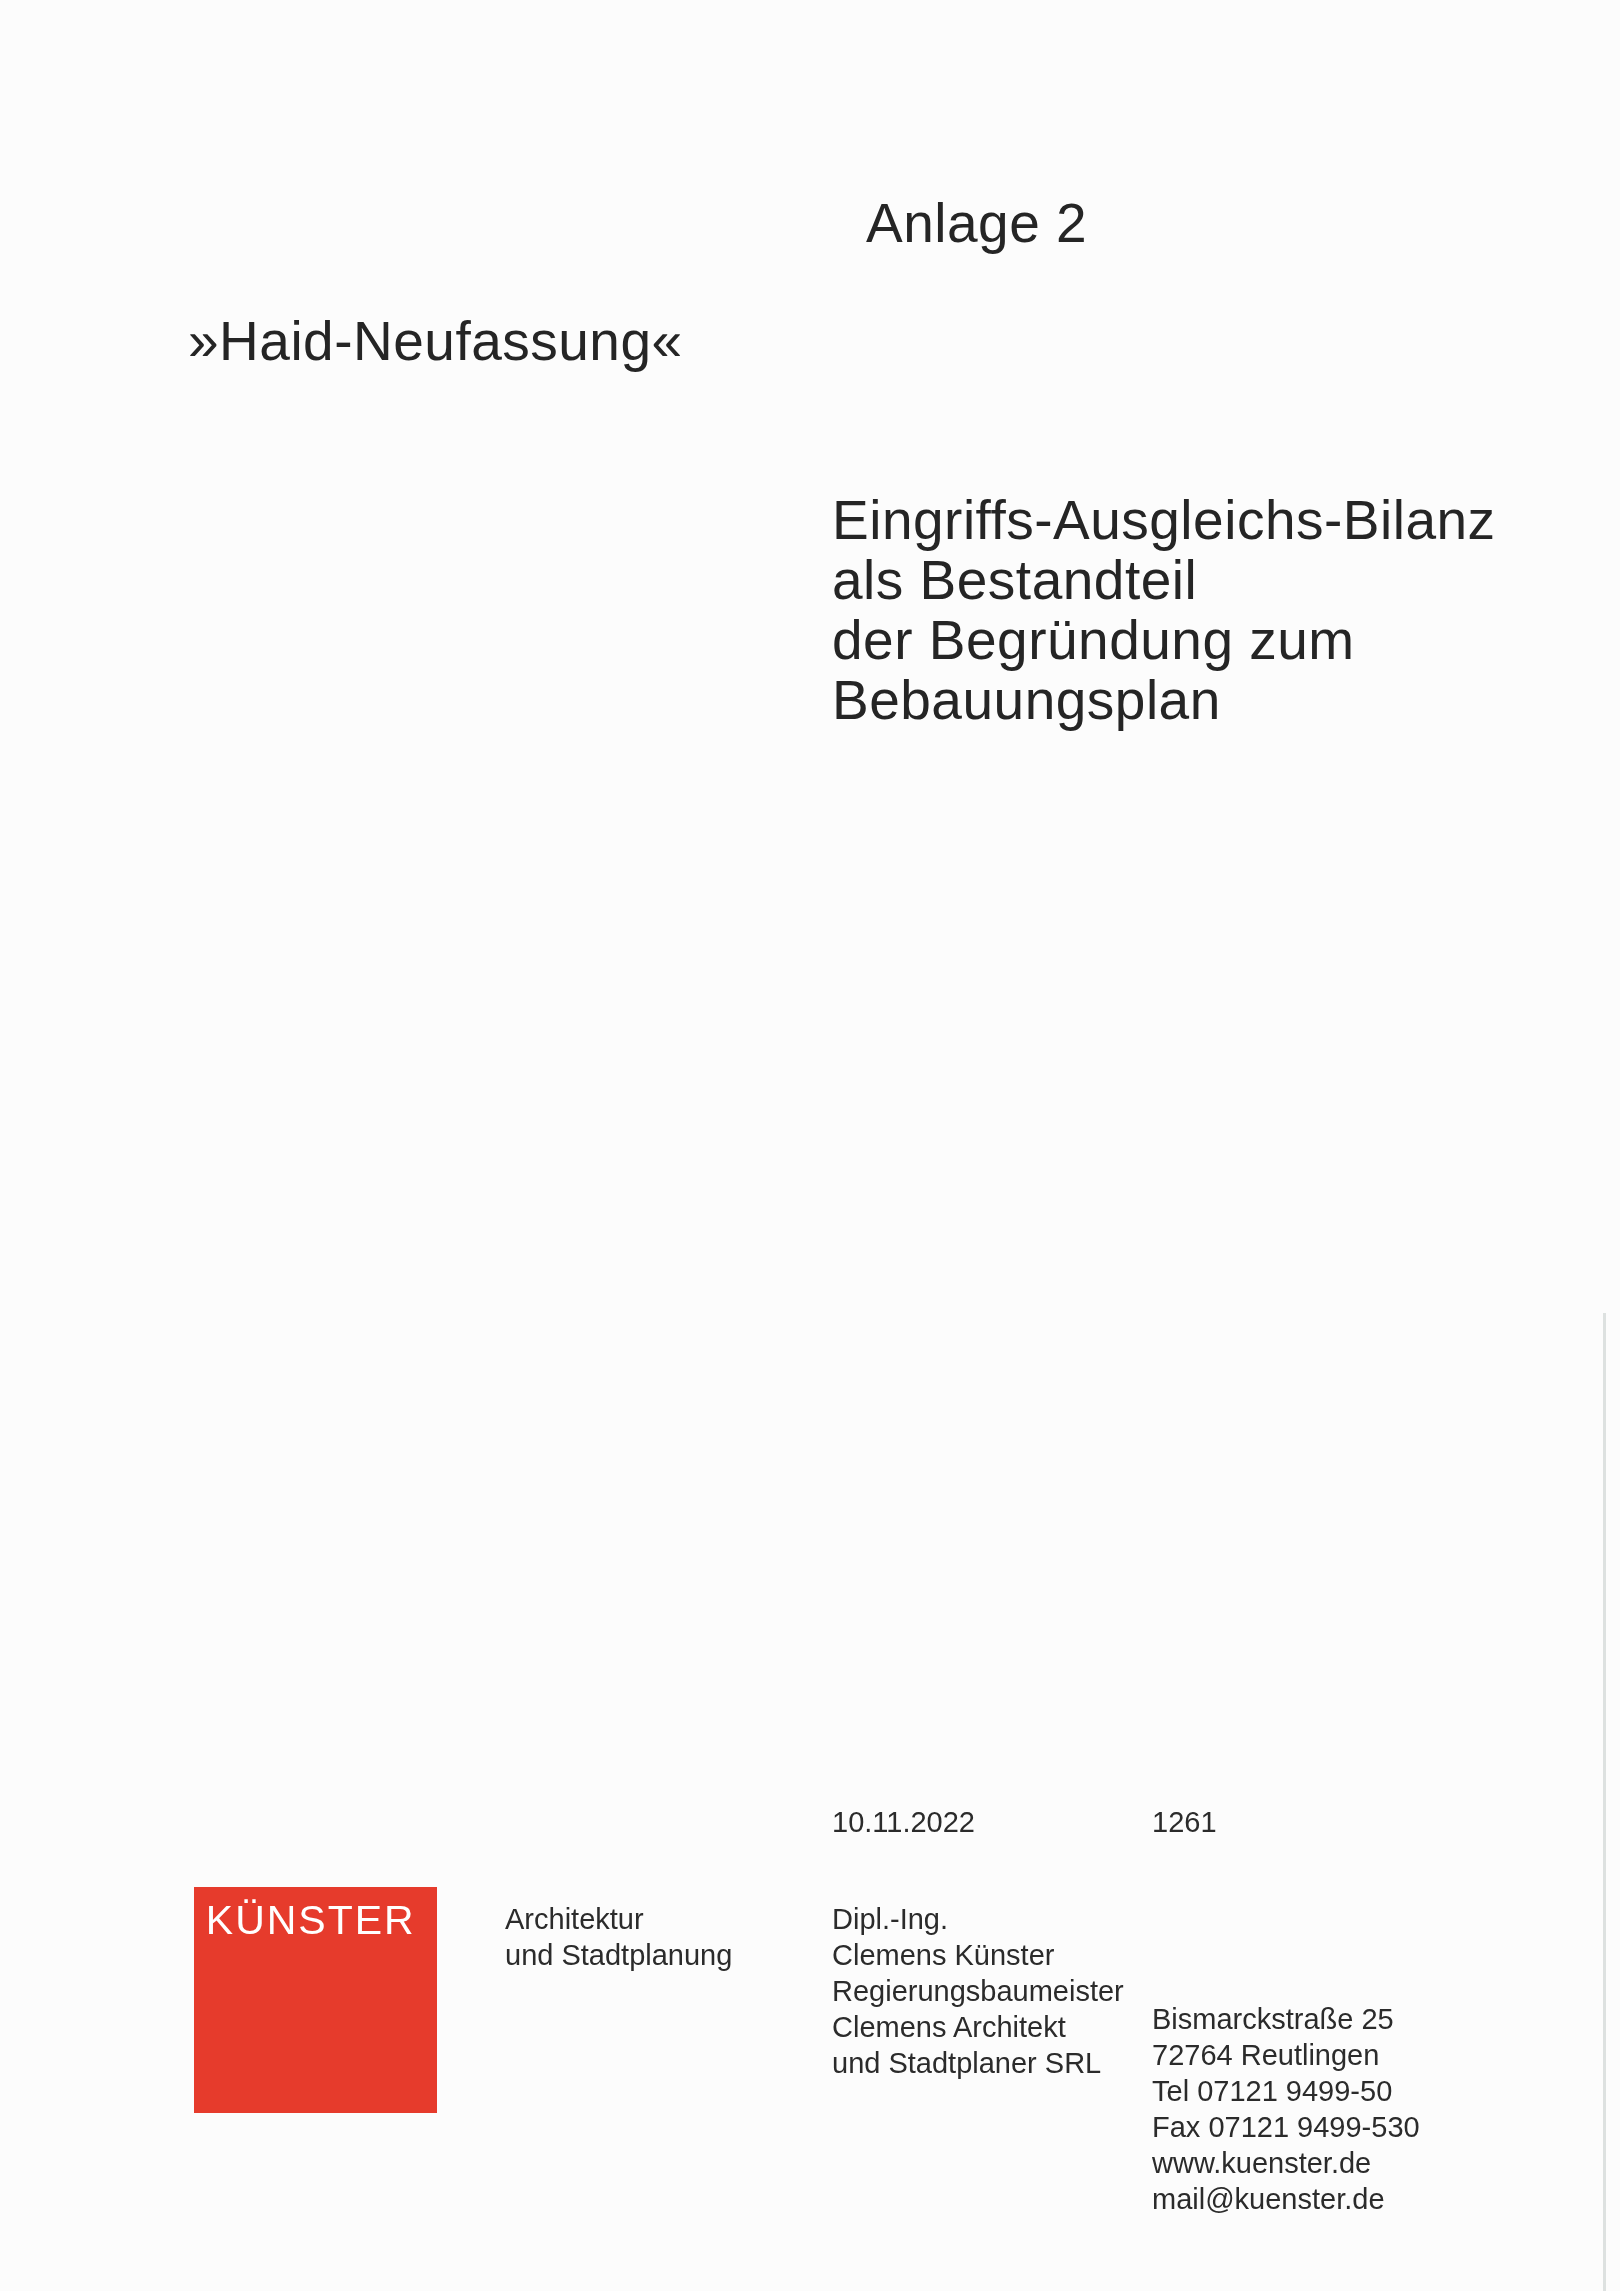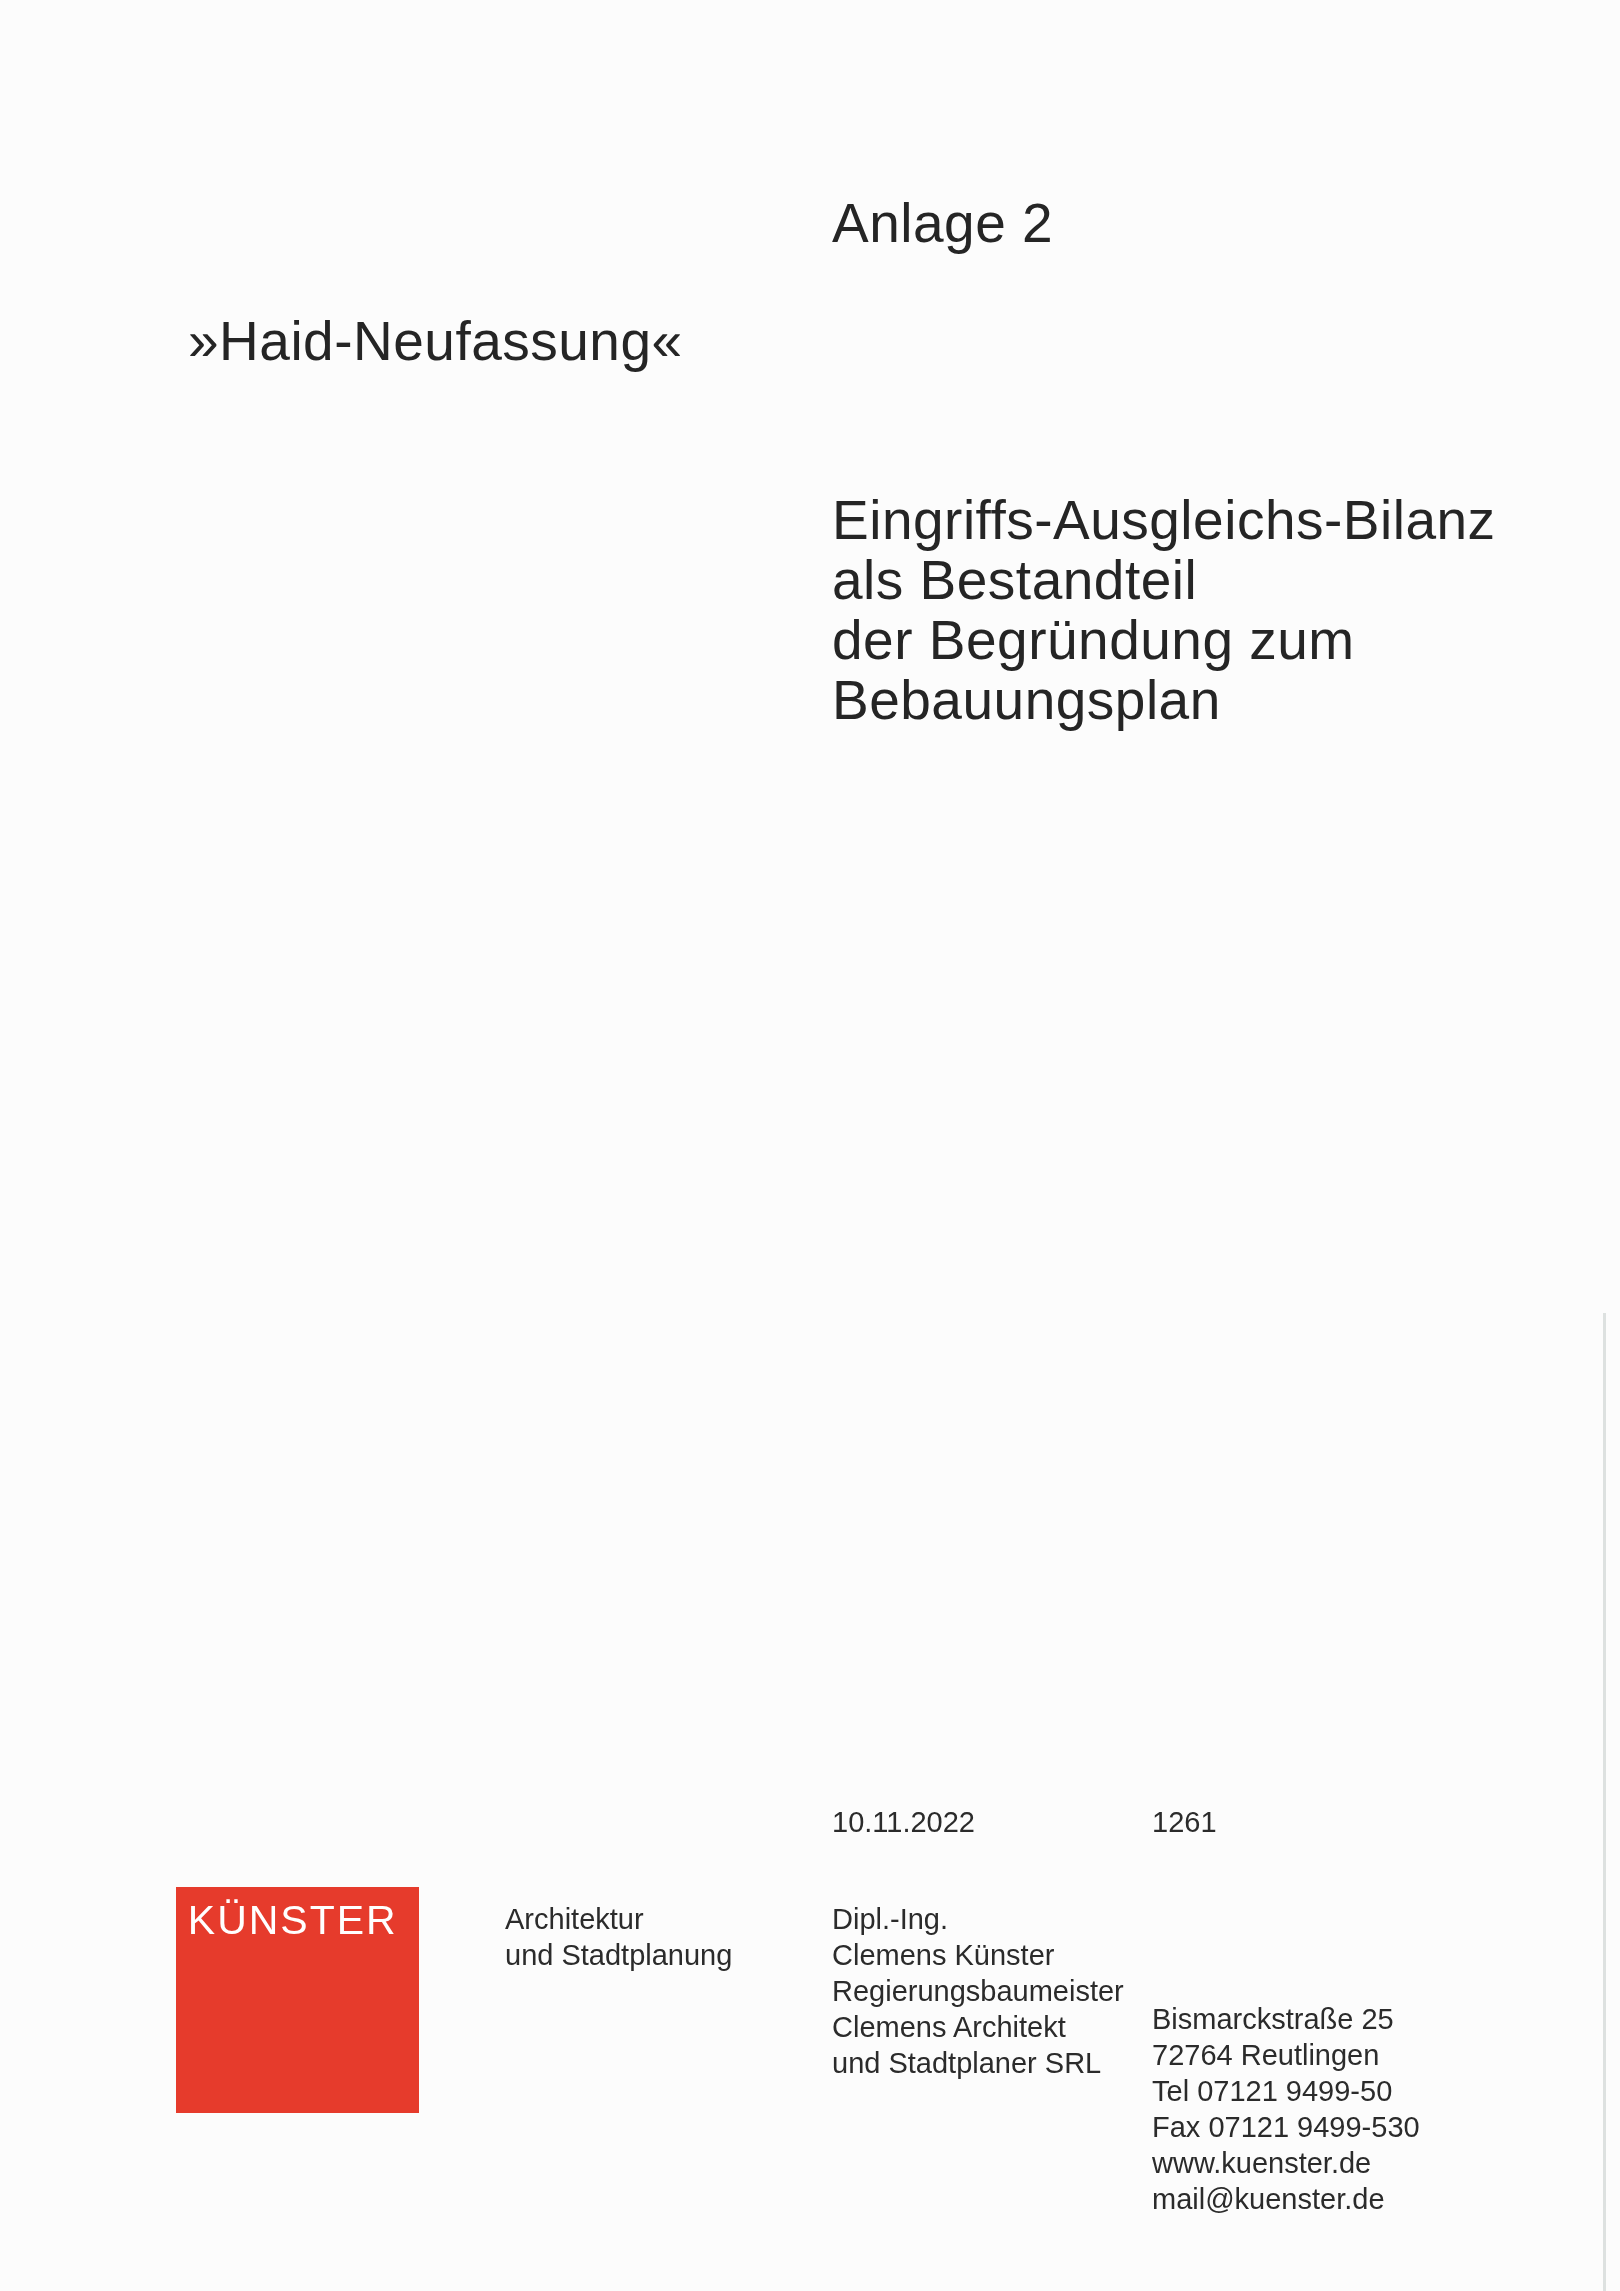--- a/index.html
+++ b/index.html
@@ -15,21 +15,21 @@
   }
   
   .headline {
     position: absolute;
     font-size: 55px;
     line-height: 60px;
     letter-spacing: 0.5px;
     color: #252525;
     white-space: nowrap;
   }
-  .block-anlage   { left: 832px; top: 193px; }
+  .block-anlage   { left: 866px; top: 193px; }
   .block-project  { left: 188px; top: 311px; }
   .block-client   { left: 832px; top: 311px; }
   .block-subject  { left: 832px; top: 490px; }
 
   
   .smallprint {
     position: absolute;
     font-size: 29px;
     line-height: 36px;
     color: #2b2b2b;
@@ -38,21 +38,21 @@
   }
   .block-date   { left: 832px;  top: 1791px; }
   .block-number { left: 1152px; top: 1791px; }
   .block-firm   { left: 505px;  top: 1888px; }
   .block-person { left: 832px;  top: 1888px; }
   .block-contact{ left: 1152px; top: 1988px; }
 
   
   .logo-box {
     position: absolute;
-    left: 176px;
+    left: 194px;
     top: 1887px;
     width: 243px;
     height: 226px;
     box-sizing: border-box;
     padding: 9.8px 0 0 11.8px;
   }
   .logo-label {
     font-size: 41px;
     line-height: 47px;
     letter-spacing: 2px;

